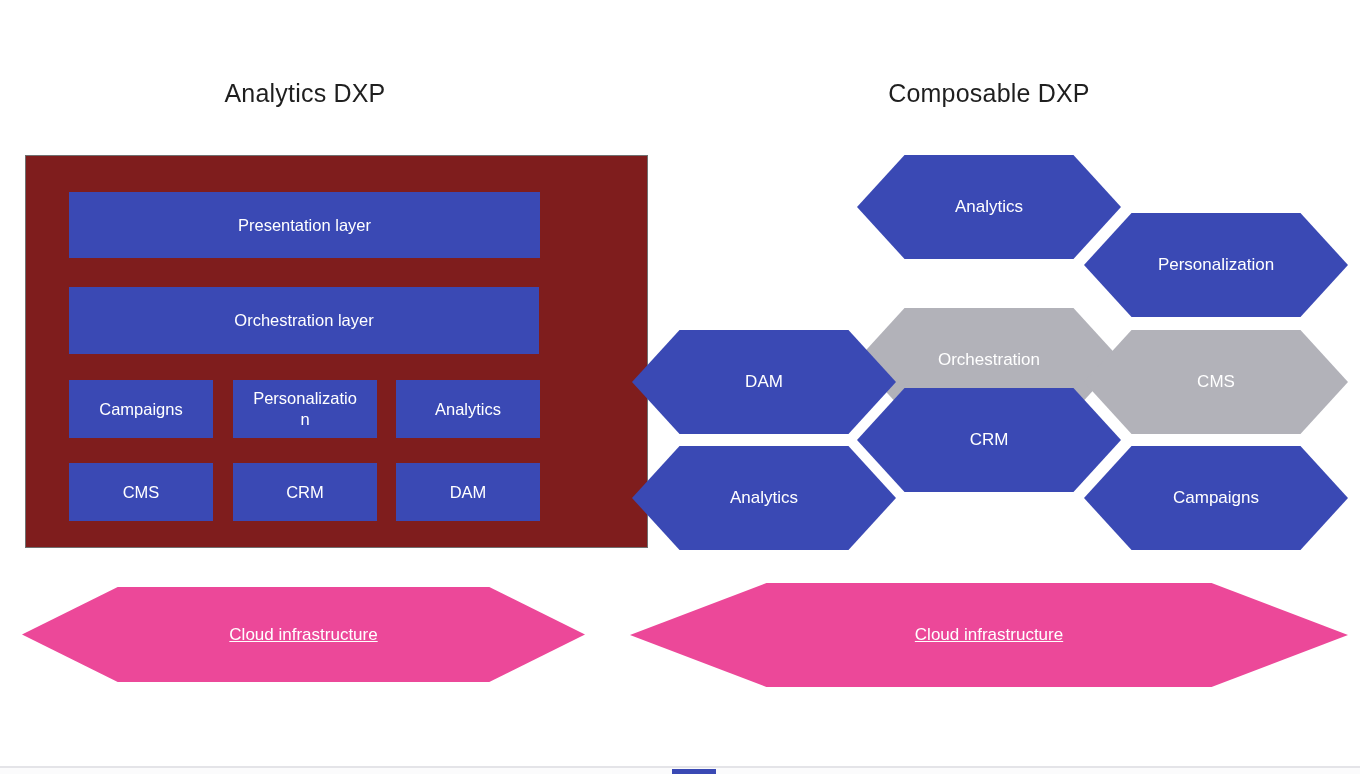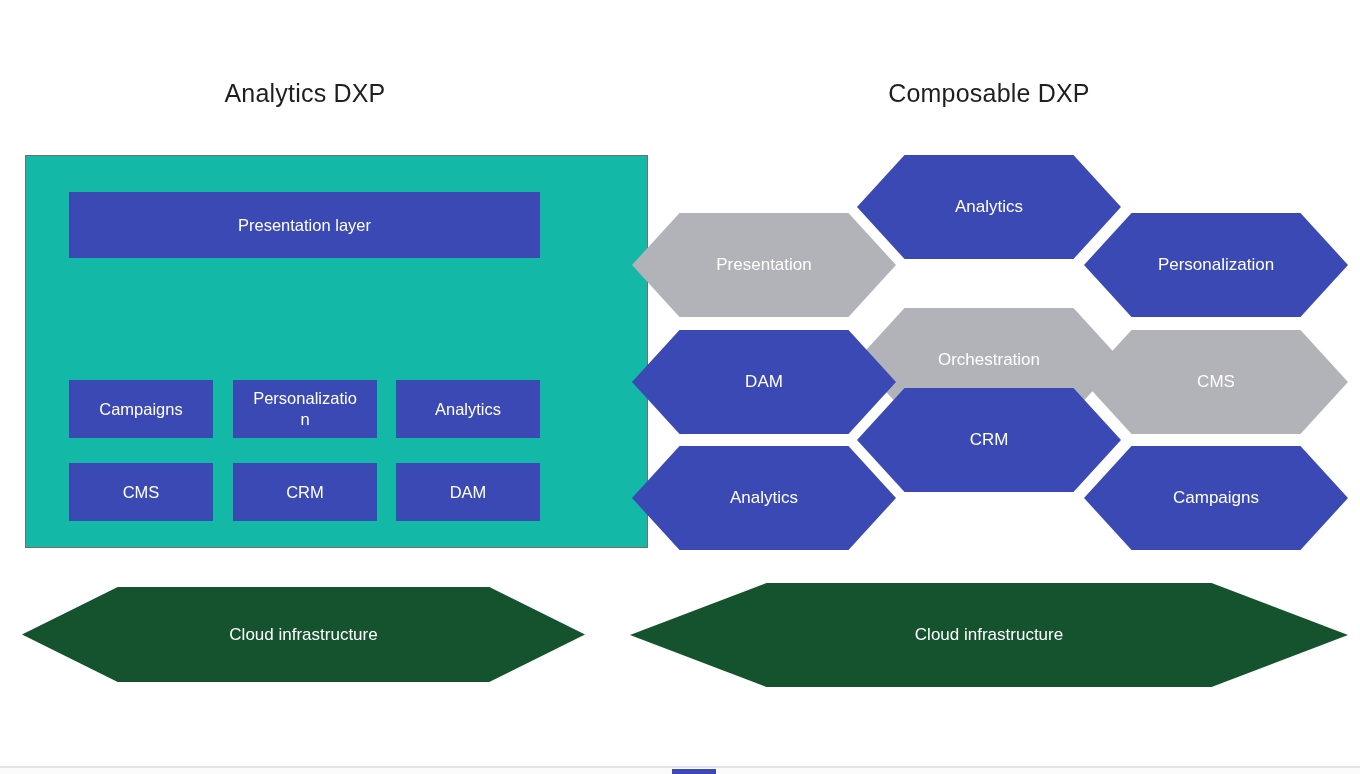--- a/index.html
+++ b/index.html
@@ -22,21 +22,21 @@
     letter-spacing: 0.2px;
   }
   .title-left  { left: 25px;  top: 79px; width: 560px; }
   .title-right { left: 630px; top: 79px; width: 718px; }
 
   
   .mono-container {
     position: absolute;
     left: 25px; top: 155px;
     width: 623px; height: 393px;
-    background: #14b8a6;
+    background: #7f1d1d;
     border: 1px solid #707070;
     box-sizing: border-box;
   }
   .blue-box {
     position: absolute;
     background: #3a49b4;
     color: #ffffff;
     display: flex;
     align-items: center;
     justify-content: center;
@@ -63,21 +63,21 @@
     position: absolute;
     display: flex;
     align-items: center;
     justify-content: center;
     color: #ffffff;
     font-size: 17px;
     clip-path: polygon(18% 0, 82% 0, 100% 50%, 82% 100%, 18% 100%, 0 50%);
   }
   .hex-blue { background: #3a49b4; }
   .hex-gray { background: #b2b2b9; }
-  .hex-dark { background: #14532d; }
+  .hex-dark { background: #ec4899; text-decoration: underline; }
 
   .hex-std { width: 264px; height: 104px; }
   .hx-analytics       { left: 857px;  top: 155px; }
   .hx-presentation    { left: 632px;  top: 213px; }
   .hx-personalization { left: 1084px; top: 213px; }
   .hx-orchestration   { left: 857px;  top: 272px; margin-top: 36px; }
   .hx-dam             { left: 632px;  top: 330px; }
   .hx-cms             { left: 1084px; top: 330px; }
   .hx-crm             { left: 857px;  top: 388px; }
   .hx-commerce        { left: 632px;  top: 446px; }
@@ -117,39 +117,37 @@
 </head>
 <body>
 
 <div class="stage">
 
   <div class="diagram-title title-left">Analytics DXP</div>
   <div class="diagram-title title-right">Composable DXP</div>
 
   <div class="mono-container">
     <div class="blue-box layer-1">Presentation layer</div>
+    <div class="blue-box layer-2">Orchestration layer</div>
 
     <div class="blue-box cell r1 c1">Campaigns</div>
     <div class="blue-box cell r1 c2 wrap-break">
       <span>Personalization</span>
     </div>
     <div class="blue-box cell r1 c3">Analytics</div>
 
     <div class="blue-box cell r2 c1">CMS</div>
     <div class="blue-box cell r2 c2">CRM</div>
     <div class="blue-box cell r2 c3">DAM</div>
   </div>
 
   <div class="hex hex-dark cloud-left">
     <span>Cloud infrastructure</span>
   </div>
 
-  <div class="hex hex-gray hex-std hx-presentation">
-    <span>Presentation</span>
-  </div>
   <div class="hex hex-gray hex-std hx-orchestration">
     <span>Orchestration</span>
   </div>
   <div class="hex hex-gray hex-std hx-cms">
     <span>CMS</span>
   </div>
 
   <div class="hex hex-blue hex-std hx-analytics">
     <span>Analytics</span>
   </div>

